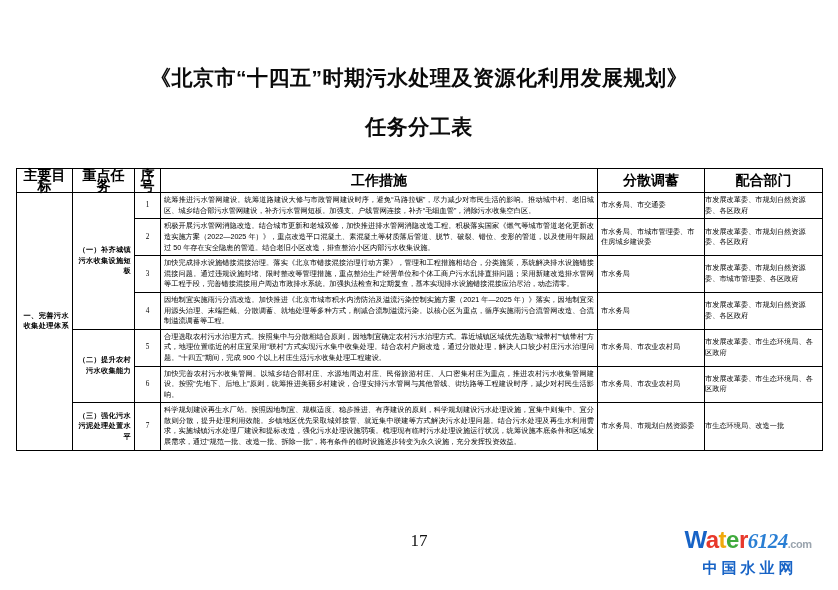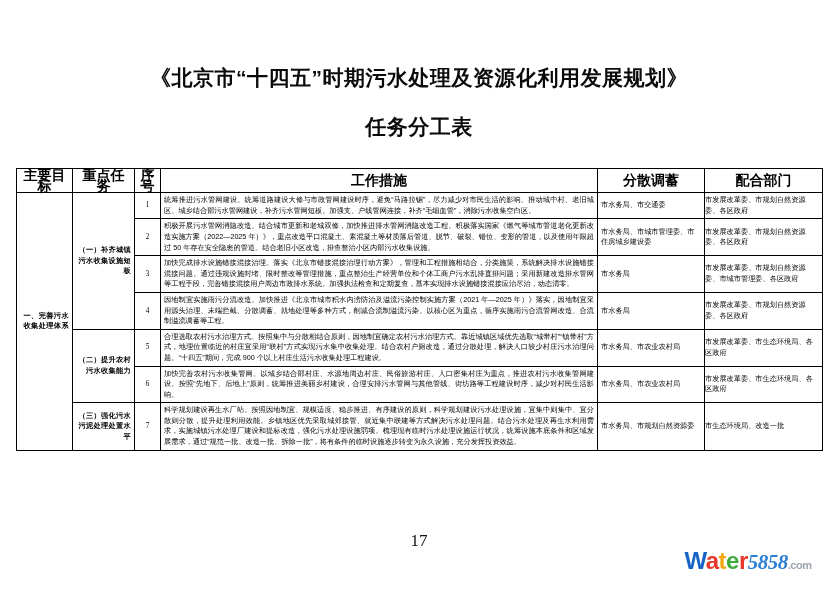--- a/index.html
+++ b/index.html
@@ -243,16 +243,17 @@
           <td class="dept-cell">市水务局、市规划自然资源委</td>
           <td class="dept-cell coop">市生态环境局、改造一批</td>
         </tr>
       </tbody>
     </table>
   </div>
 
   <div class="page-number">17</div>
 
   <div class="watermark">
-    <div class="wm-top"><span class="l1">W</span><span class="l2">a</span><span class="l3">t</span><span class="l4">e</span><span class="l2">r</span><span class="wm-num">5858</span><span class="wm-dotcom">.com</span></div>
+    <div class="wm-top"><span class="l1">W</span><span class="l2">a</span><span class="l3">t</span><span class="l4">e</span><span class="l2">r</span><span class="wm-num">6124</span><span class="wm-dotcom">.com</span></div>
+    <div class="wm-bottom">中国水业网</div>
   </div>
 
 </div>
 
 </body></html>

